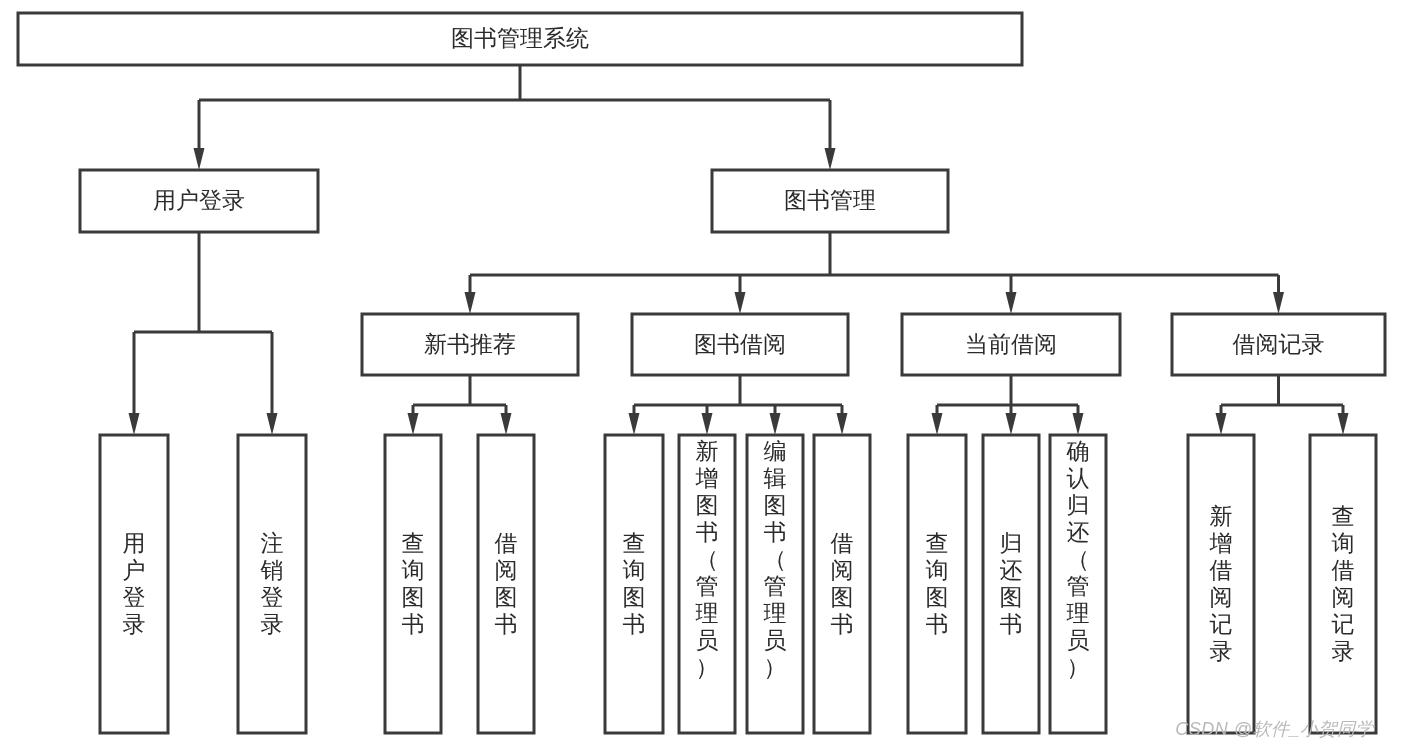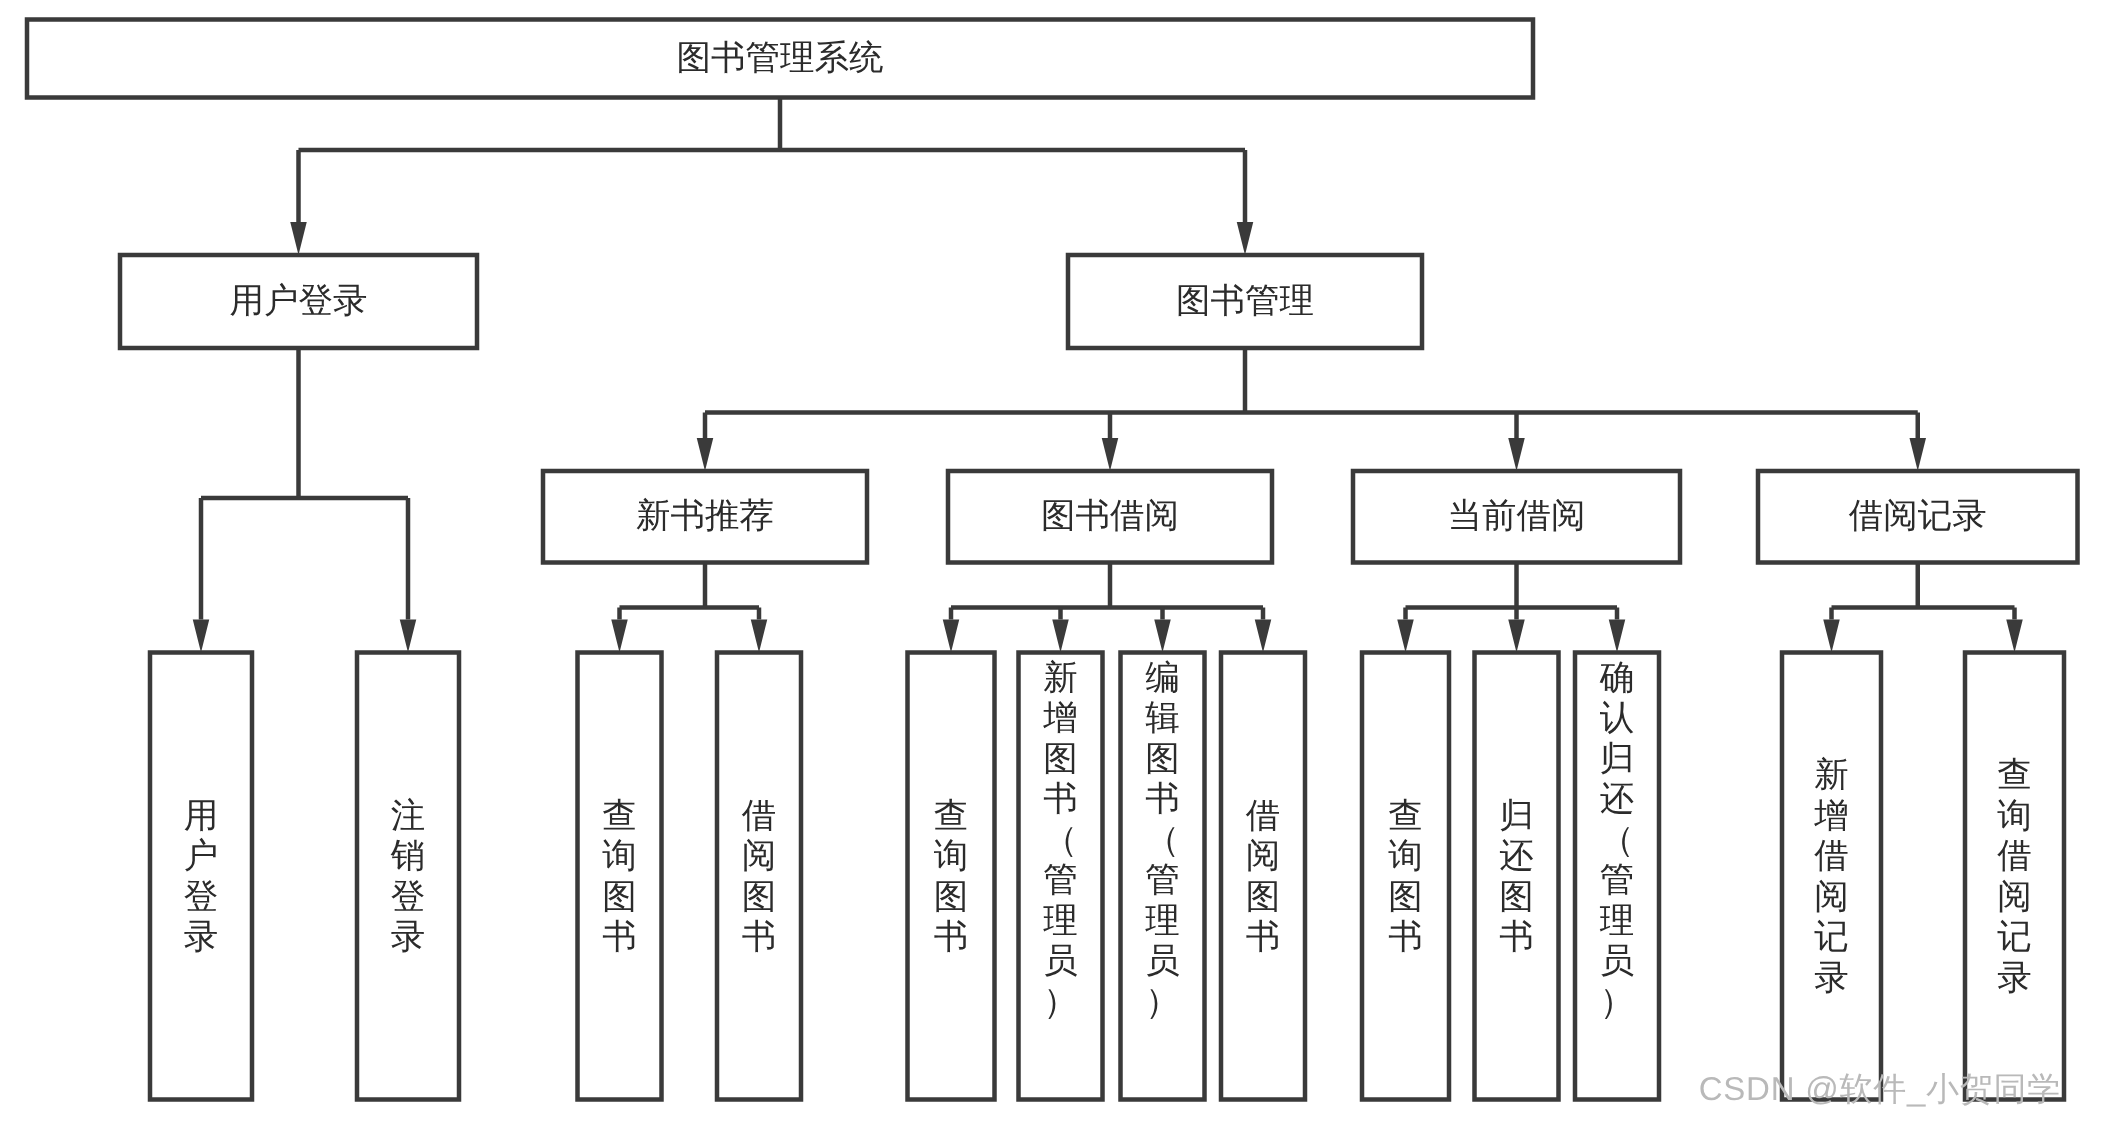--- a/index.html
+++ b/index.html
@@ -52,24 +52,25 @@
     font-family: "Liberation Sans", "DejaVu Sans", sans-serif;
     font-size: 23px;
     fill: #2b2b2b;
     text-anchor: middle;
   }
   .watermark-text {
     position: absolute;
     right: 6px;
     bottom: 6px;
     font-family: "Liberation Sans", "DejaVu Sans", sans-serif;
-    font-size: 22px;
+    font-size: 18px;
     color: #b9b9b9;
     white-space: nowrap;
     letter-spacing: 0.5px;
+    font-style: italic;
   }
 </style>
 </head>
 <body>
 
 <div id="diagram-root">
   <svg class="tree" viewBox="0 0 1405 747" xmlns="http://www.w3.org/2000/svg">
     <g id="connectors-layer">
         <line x1="520" y1="65" x2="520" y2="100" class="connector"></line>
         <line x1="199" y1="100" x2="830" y2="100" class="connector"></line>

